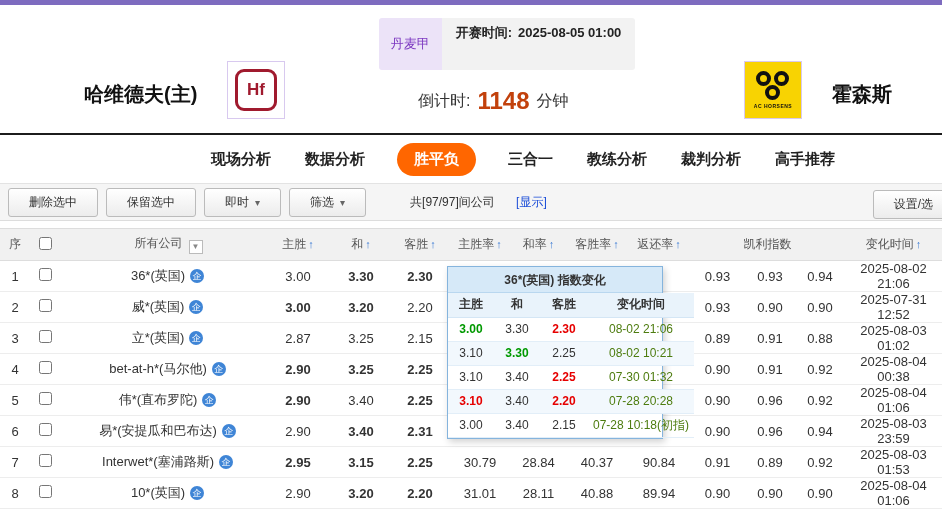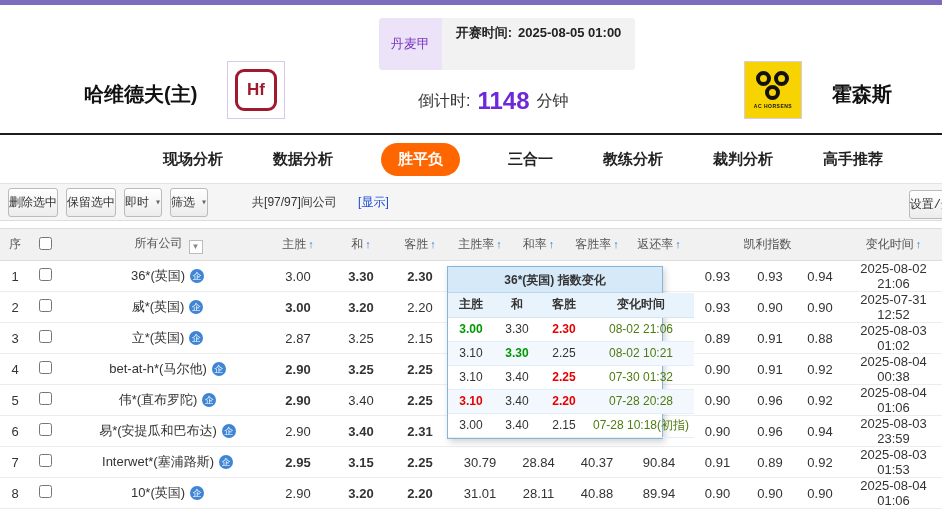--- a/index.html
+++ b/index.html
@@ -18,29 +18,29 @@
   .logo-box{position:absolute;top:56px;width:58px;height:58px;border:1px solid #d8c9ef;background:#fff;display:flex;align-items:center;justify-content:center}
   .home-logo{left:227px}
   .home-crest{width:42px;height:42px;border:3px solid #a01a2e;border-radius:9px;display:flex;align-items:center;justify-content:center;color:#a01a2e;font-weight:bold;font-size:17px}
   .away-logo{left:744px;background:#f8d302;flex-direction:column}
   .rings{position:relative;width:40px;height:32px}
   .ring{position:absolute;width:15px;height:15px;border:4px solid #111;border-radius:50%}
   .r1{left:3px;top:0}.r2{left:21px;top:0}.r3{left:12px;top:14px}
   .away-sub{font-size:5px;color:#111;font-weight:bold;letter-spacing:.5px}
   .countdown{position:absolute;left:418px;top:82px;display:flex;align-items:center}
   .countdown .lbl,.countdown .unit{font-size:16px;color:#333}
-  .countdown .val{font-size:24px;font-weight:bold;color:#6d28d9;margin:0 7px}
+  .countdown .val{font-size:24px;font-weight:bold;color:#c2410c;margin:0 7px}
   
   .tabs{height:50px;border-top:2px solid #1c1c1c;display:flex;align-items:center;justify-content:center;gap:30px;transform:translateX(0);background:#fff}
-  .tabs-inner{display:flex;align-items:center;gap:46px;transform:translateX(52px)}
+  .tabs-inner{display:flex;align-items:center;gap:30px;transform:translateX(52px)}
   .tab{font-size:15px;color:#222;font-weight:600;cursor:pointer;padding:6px 2px}
   .tab.active{background:#f60;color:#fff;border-radius:17px;padding:7px 17px}
   
   .toolbar{height:38px;background:#f5f5f5;border-top:1px solid #e3e3e3;border-bottom:1px solid #ddd;display:flex;align-items:center;padding:0 8px;gap:8px;position:relative}
-  .tbtn{background:linear-gradient(#fff,#ececec);border:1px solid #bbb;border-radius:3px;padding:5px 0;font-size:12px;color:#333;display:inline-flex;align-items:center;gap:6px;font-family:Liberation Mono, monospace}
+  .tbtn{background:linear-gradient(#fff,#ececec);border:1px solid #bbb;border-radius:3px;padding:5px 20px;font-size:12px;color:#333;display:inline-flex;align-items:center;gap:6px;font-family:Liberation Sans, sans-serif}
   .caret{color:#666;font-size:10px}
   .count-wrap{margin-left:36px;color:#333;font-size:12px}
   .count-wrap .link{color:#1d4ed8;margin-left:18px;cursor:pointer}
   .settings{position:absolute;right:-12px;top:6px}
   
   .table-wrap{margin-top:7px}
   table.odds{width:942px;border-collapse:collapse;table-layout:fixed}
   table.odds th{height:32px;background:#f1f1f1;border-top:1px solid #ddd;border-bottom:1px solid #ddd;font-weight:normal;color:#555;font-size:12px;text-align:center}
   table.odds td{height:31px;border-bottom:1px solid #ededed;text-align:center;font-size:13px;color:#333}
   td.c-no{font-size:12px}

